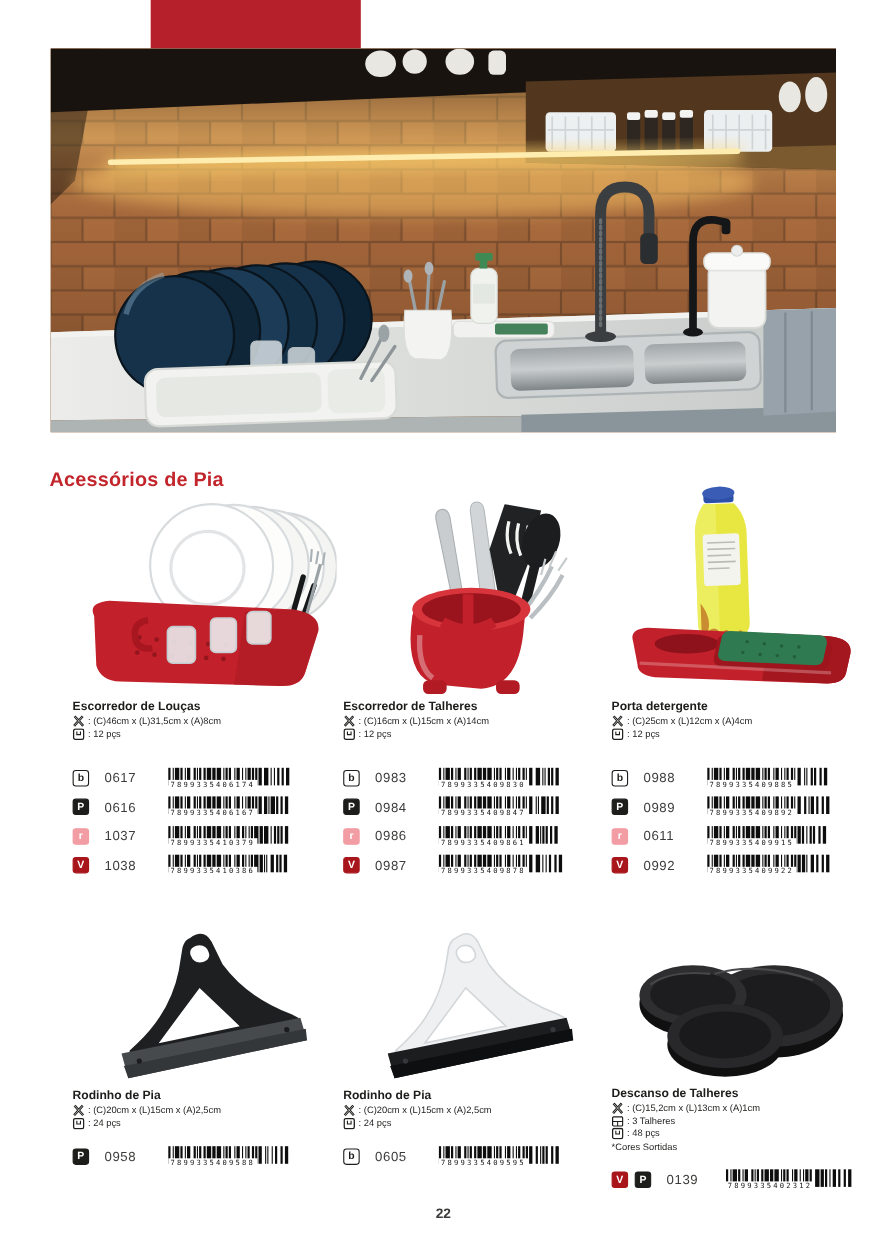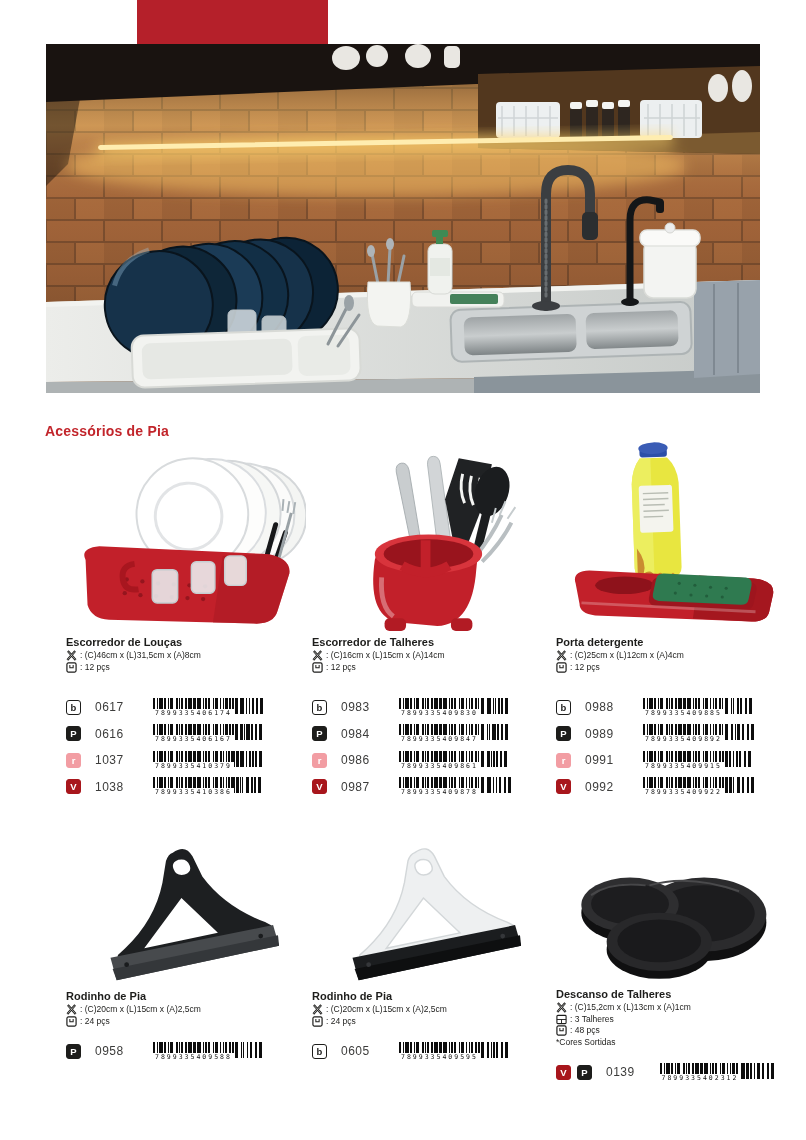--- a/index.html
+++ b/index.html
@@ -3,21 +3,21 @@
 <meta charset="utf-8">
 <style>
   html,body{margin:0;padding:0;background:#ffffff;}
   .page{
     position:relative;width:806px;height:1140px;margin:0 auto;background:#fff;
     overflow:hidden;font-family:"Liberation Sans",sans-serif;color:#1d1d1b;
   }
   .top-tab{position:absolute;left:137px;top:0;width:191px;height:44px;background:var(--accent-red,#b5202a);}
   .photo{position:absolute;left:46px;top:44px;width:714px;height:349px;overflow:hidden;background:#8f5c33;}
   .photo svg{display:block;width:100%;height:100%;}
-  .section-title{position:absolute;left:45px;top:411px;font-size:14px;font-weight:bold;color:var(--title-red,#c2252b);letter-spacing:.2px;}
+  .section-title{position:absolute;left:45px;top:411px;font-size:18px;font-weight:bold;color:var(--title-red,#c2252b);letter-spacing:.2px;}
 
   .card{position:absolute;}
   .card .img{width:100%;display:flex;align-items:flex-end;justify-content:center;}
   .row1 .img{height:206px;}
   .row2 .img{height:148px;}
   .card h3{margin:4px 0 2px;font-size:11px;font-weight:bold;color:#1d1d1b;}
   .spec-row{display:flex;align-items:center;gap:3px;font-size:8.5px;line-height:11.5px;color:#1d1d1b;}
   .spec-icon{display:inline-flex;width:11px;height:11px;flex:none;}
   .variants{display:block;}
   .row1 .variants{margin-top:21px;}
@@ -771,21 +771,21 @@
               <span style="width: 3px; margin-right: 2px; background: rgb(13, 13, 13);"></span>
               <span style="width: 2px; margin-right: 3px; background: rgb(13, 13, 13);"></span>
               <span style="width: 2px; margin-right: 2px; background: rgb(13, 13, 13);"></span>
               <span style="width: 3px; margin-right: 1px; background: rgb(13, 13, 13);"></span>
             </div>
             <div class="barcode-digits">7899335409892</div>
           </div>
         </div>
         <div class="variant-row">
           <span class="swatch" style="background: rgb(242, 157, 163); color: rgb(255, 255, 255); border-color: rgb(242, 157, 163);">r</span>
-          <span class="variant-code">0991</span>
+          <span class="variant-code">0611</span>
           <div class="barcode">
             <div class="bars">
               <span style="width: 2px; margin-right: 2px; background: rgb(13, 13, 13);"></span>
               <span style="width: 1px; margin-right: 1px; background: rgb(13, 13, 13);"></span>
               <span style="width: 4px; margin-right: 1px; background: rgb(13, 13, 13);"></span>
               <span style="width: 2px; margin-right: 2px; background: rgb(13, 13, 13);"></span>
               <span style="width: 1px; margin-right: 1px; background: rgb(13, 13, 13);"></span>
               <span style="width: 3px; margin-right: 3px; background: rgb(13, 13, 13);"></span>
               <span style="width: 2px; margin-right: 1px; background: rgb(13, 13, 13);"></span>
               <span style="width: 1px; margin-right: 1px; background: rgb(13, 13, 13);"></span>
@@ -1100,13 +1100,14 @@
               <span style="width: 2px; margin-right: 3px; background: rgb(13, 13, 13);"></span>
               <span style="width: 2px; margin-right: 2px; background: rgb(13, 13, 13);"></span>
               <span style="width: 3px; margin-right: 1px; background: rgb(13, 13, 13);"></span>
             </div>
             <div class="barcode-digits">7899335402312</div>
           </div>
         </div>
       </div>
   </section>
 
+  <div class="page-number">22</div>
 </div>
 
 </body></html>

